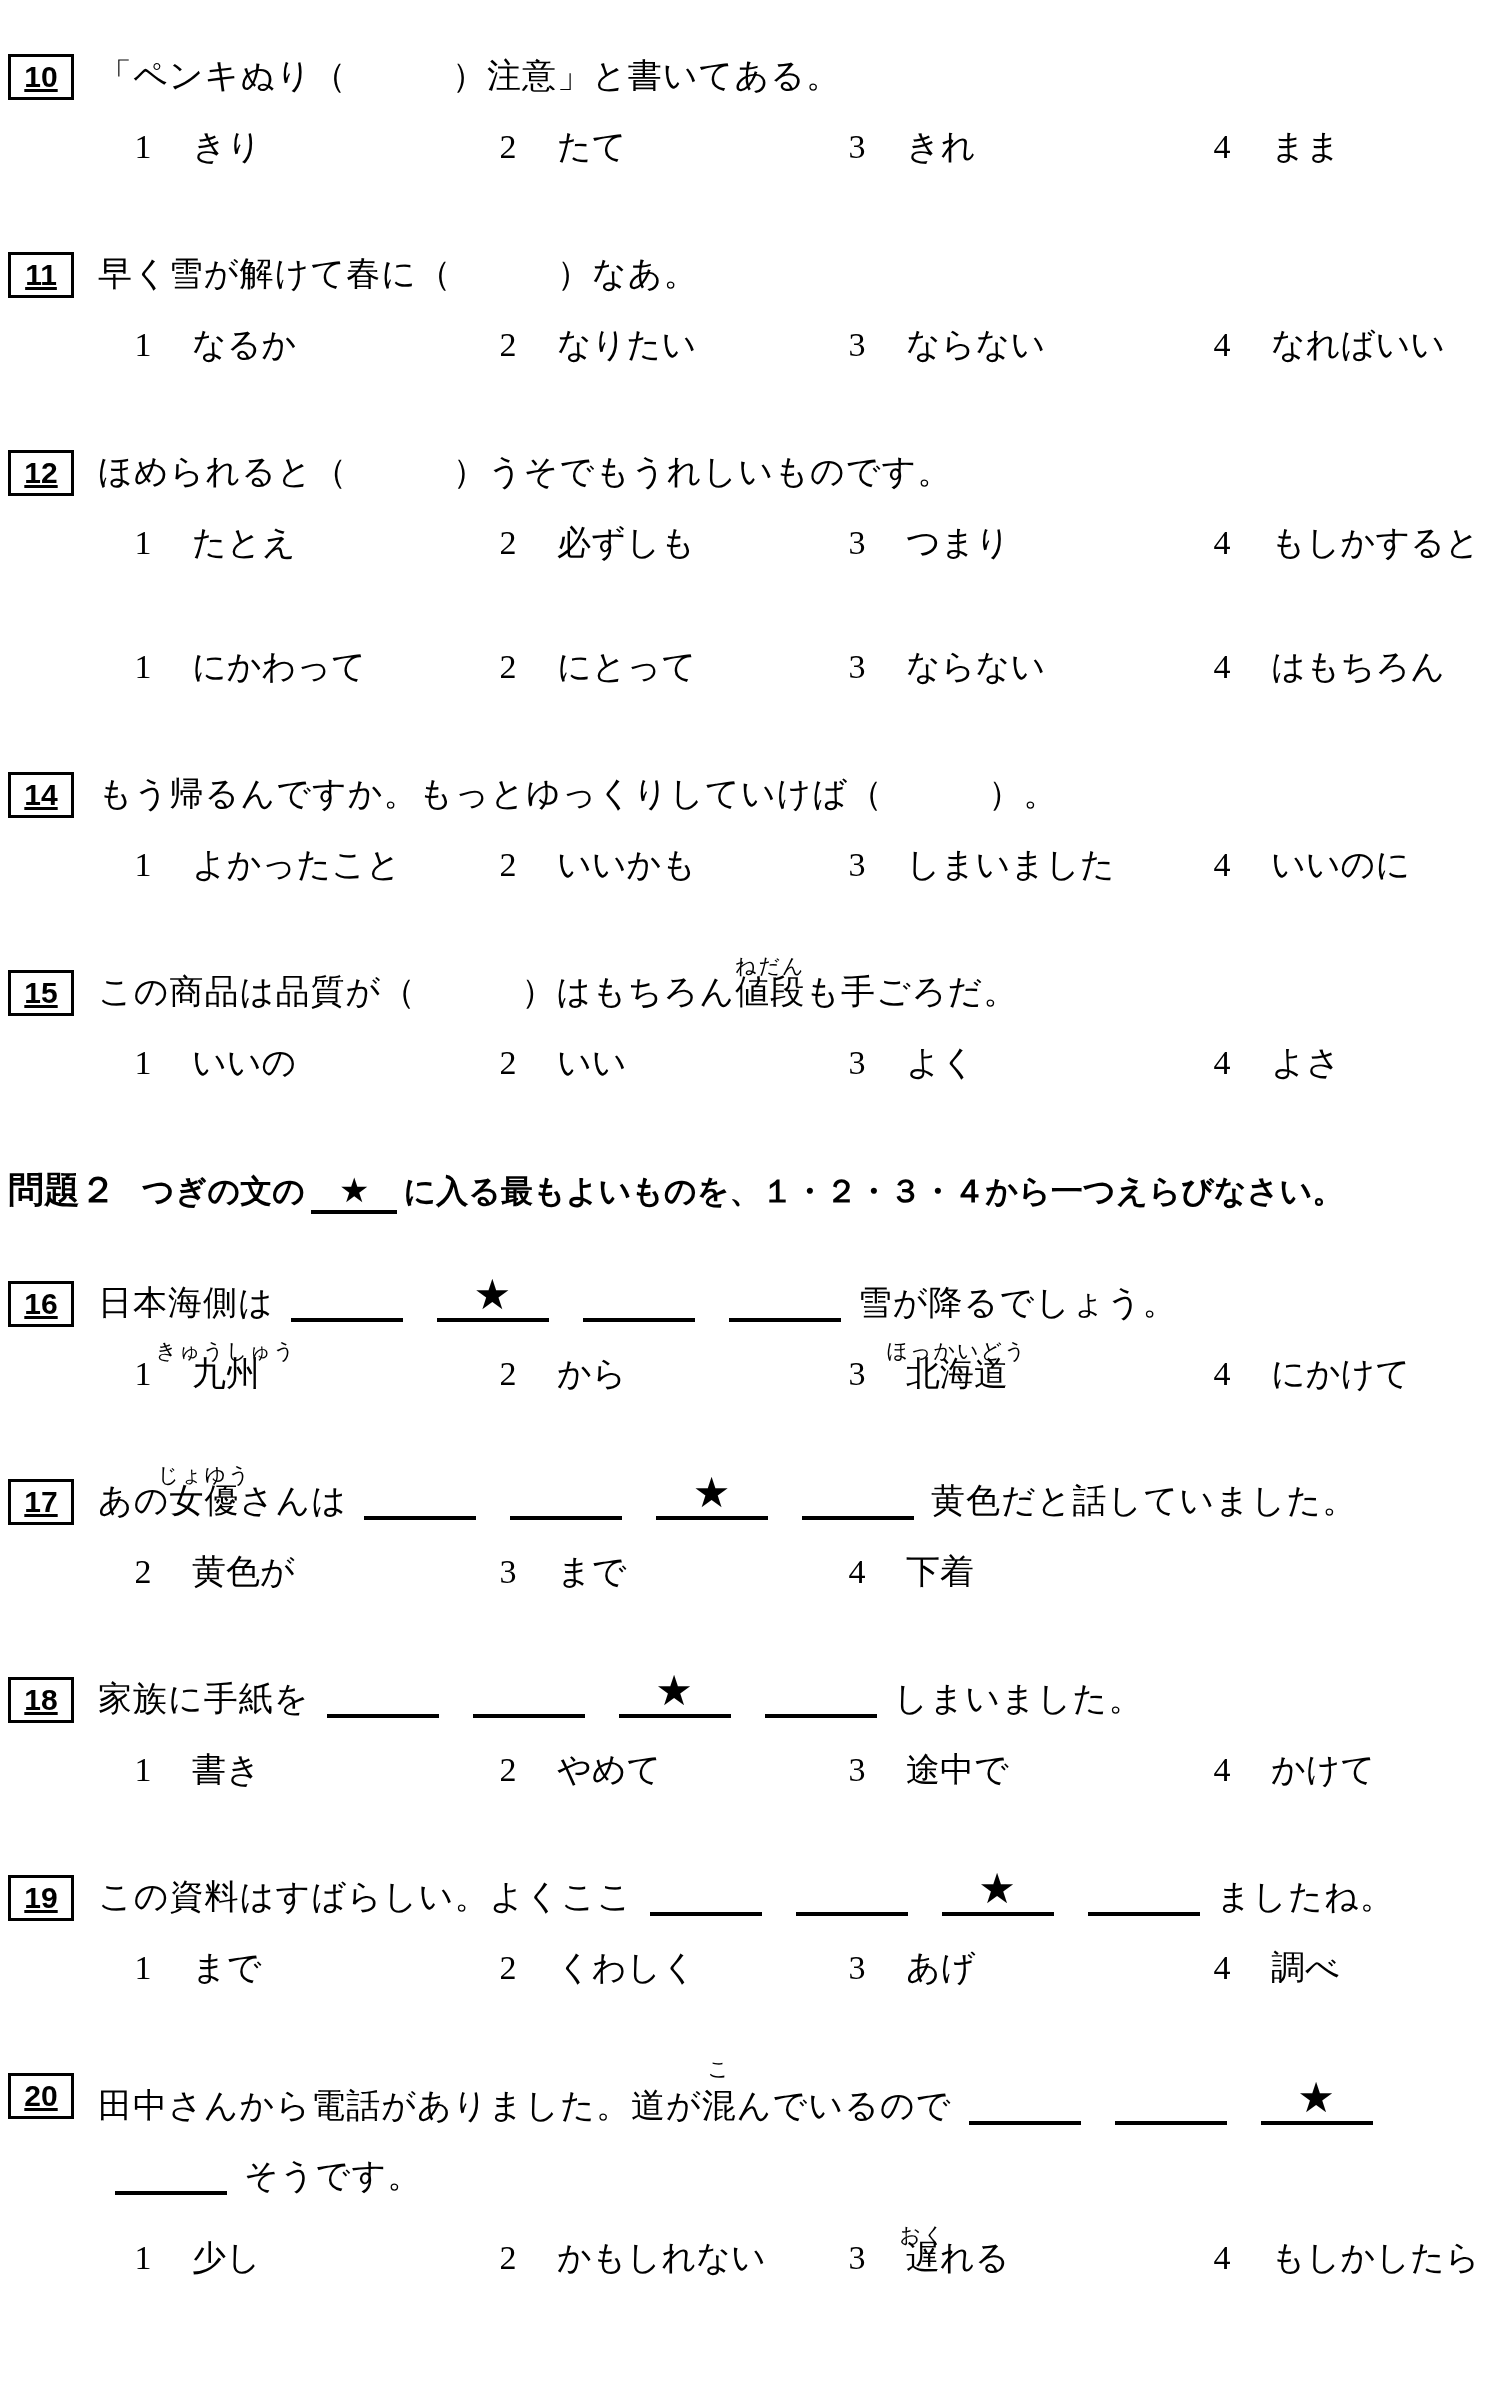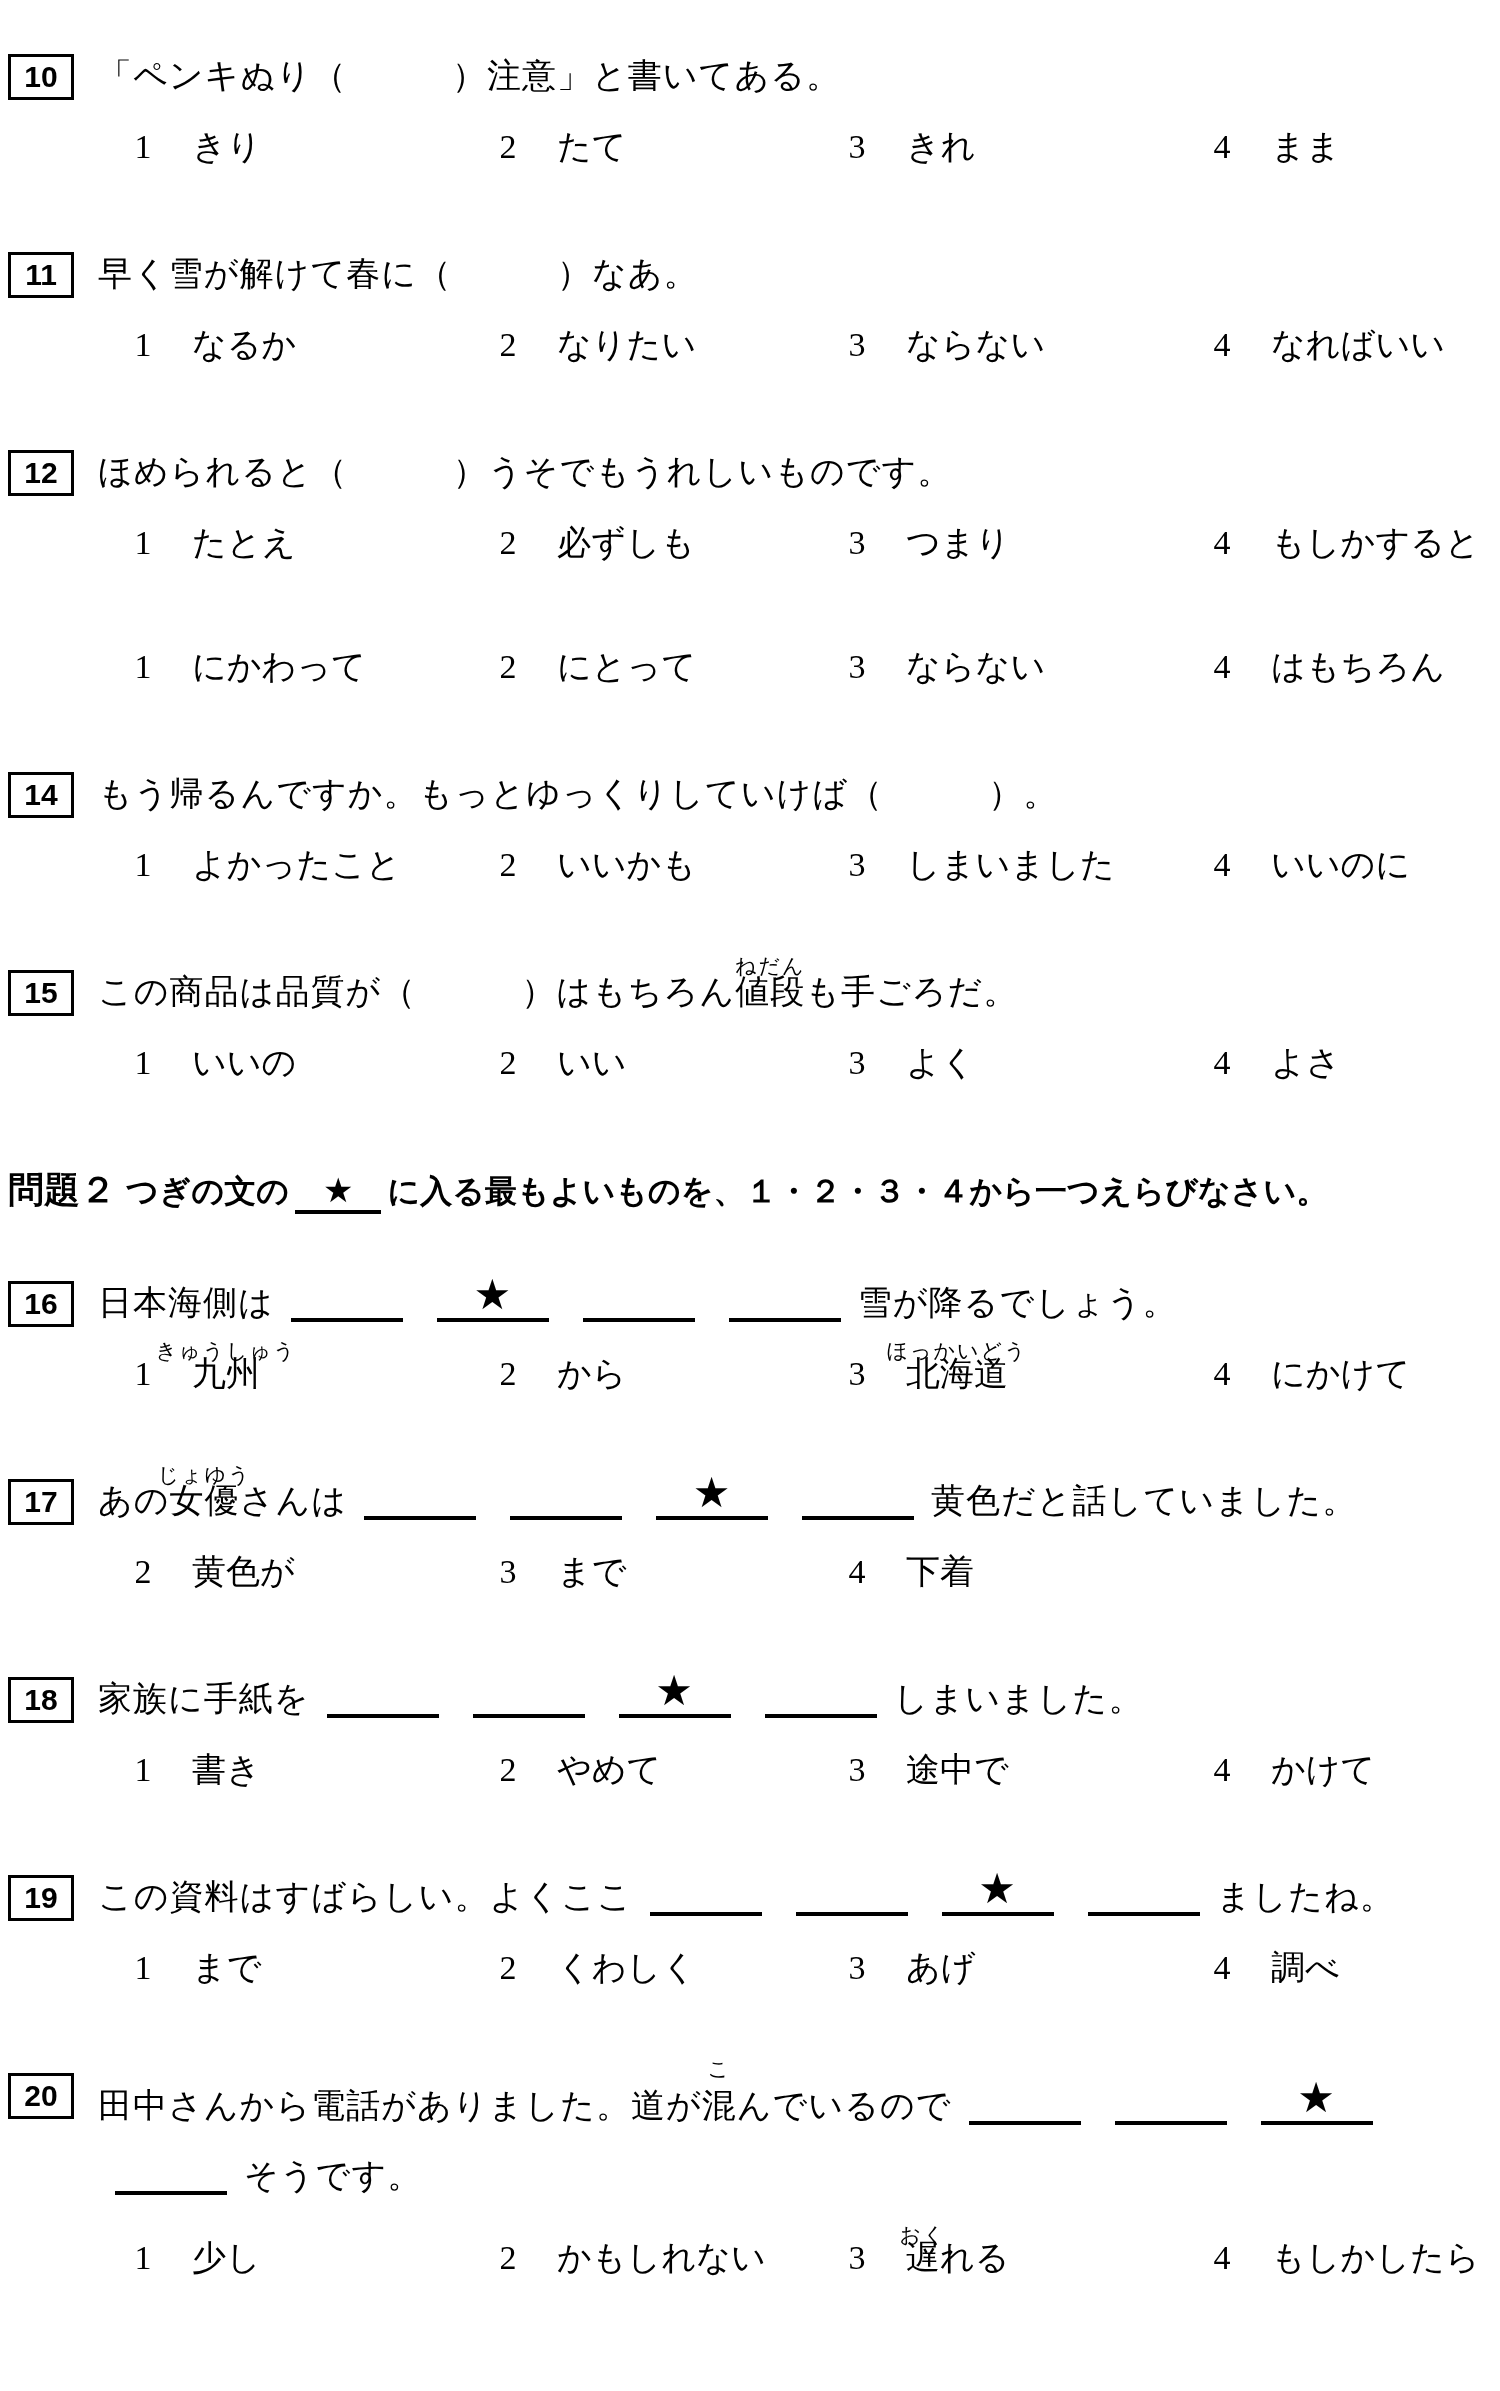--- a/index.html
+++ b/index.html
@@ -21,20 +21,21 @@
     display: inline-block;
     border: 3px solid #000;
     font-family: "Liberation Sans", "DejaVu Sans", sans-serif;
     font-weight: bold;
     font-size: 30px;
     line-height: 40px;
     min-width: 66px;
     text-align: center;
     padding: 0 5px;
     margin-top: 2px;
+    text-decoration: underline;
   }
   .q-sentence {
     margin-left: 24px;
     font-size: 34px;
     line-height: 48px;
     letter-spacing: 1px;
     max-width: 1360px;
   }
   .q-sentence.wide-lines { line-height: 70px; }
 
@@ -91,21 +92,21 @@
 
   
   .section-heading {
     font-family: "Liberation Sans", "DejaVu Sans", sans-serif;
     font-weight: bold;
     font-size: 32px;
     line-height: 48px;
     margin: 50px 0 64px 0;
     white-space: nowrap;
   }
-  .section-heading .h-label { font-size: 36px; margin-right: 10px; }
+  .section-heading .h-label { font-size: 36px; margin-right: 26px; }
   .star-inline {
     display: inline-block;
     border-bottom: 4px solid #000;
     padding: 0 28px 0 28px;
     margin: 0 6px;
     font-size: 34px;
     line-height: 40px;
   }
 </style>
 </head>

